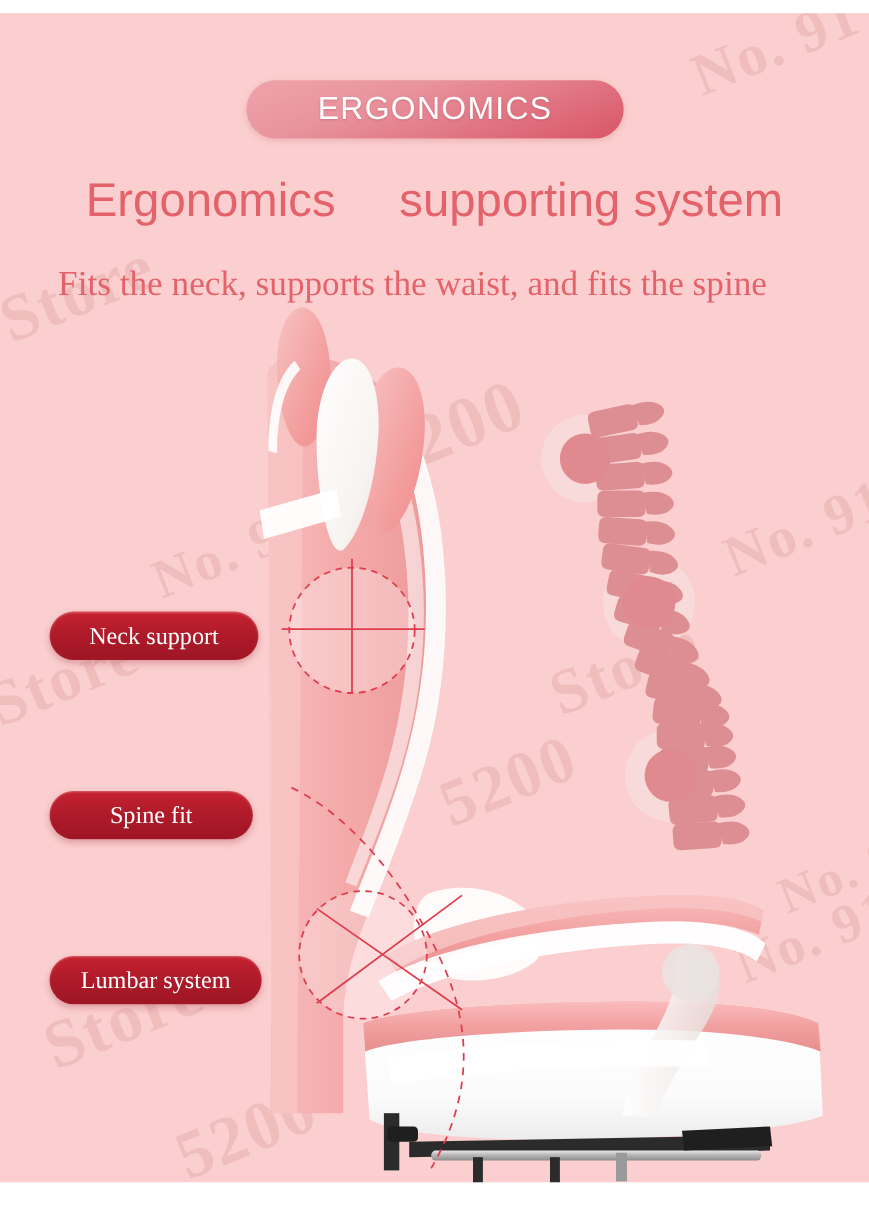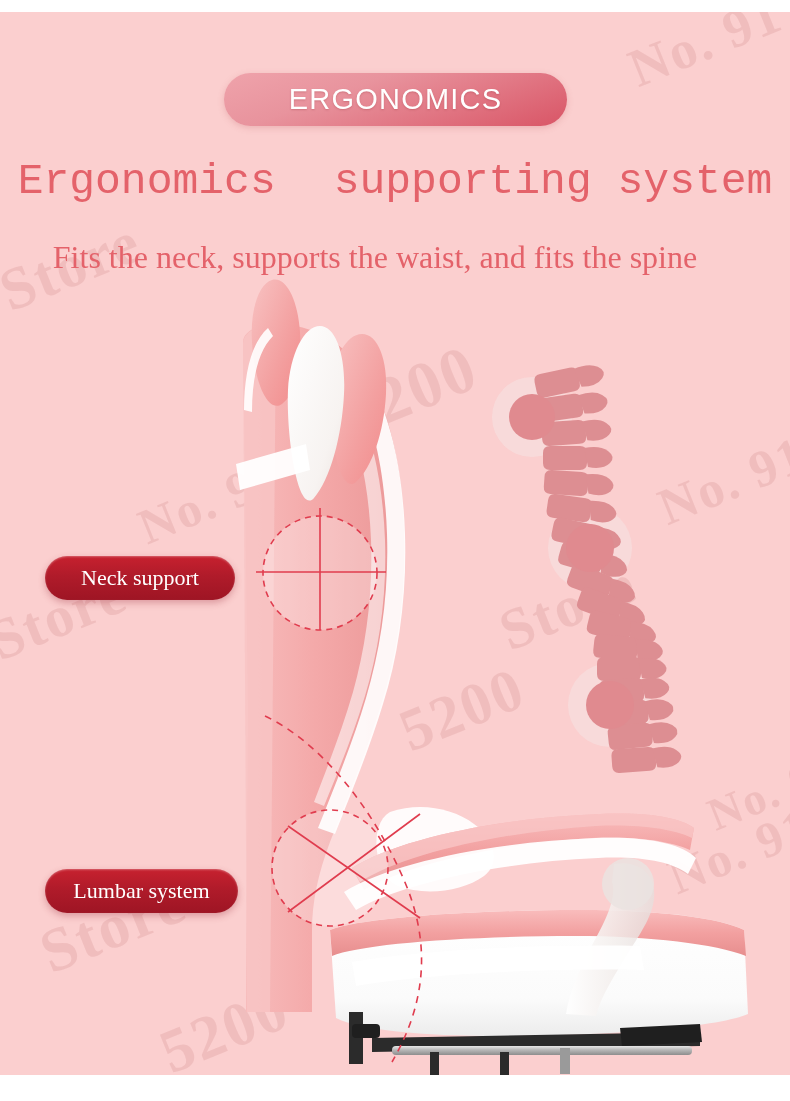--- a/index.html
+++ b/index.html
@@ -67,21 +67,21 @@
     font-family: "Liberation Sans", sans-serif;
     text-shadow: 0 1px 2px rgba(160,60,70,0.35);
   }
   
   .h-row {
     position: absolute;
     left: 0;
     top: 155px;
     width: 790px;
     text-align: center;
-    font-family: Liberation Mono, monospace;
+    font-family: Liberation Sans, sans-serif;
     color: #e4626a;
     font-size: 43px;
     line-height: 54px;
     white-space: nowrap;
   }
   .h-gap { display: inline-block; width: 58px; }
   .h-sub {
     position: absolute;
     left: 0;
     top: 235px;
@@ -369,18 +369,21 @@
   </div>
 
   <div class="h-row">
     <span>Ergonomics</span><span class="h-gap"></span><span>supporting system</span>
   </div>
   <div class="h-sub">Fits the neck, supports the waist, and fits the spine</div>
 
   <div class="pill" id="pill-neck">
     <span class="pill-text">Neck support</span>
   </div>
+  <div class="pill" id="pill-spine">
+    <span class="pill-text">Spine fit</span>
+  </div>
   <div class="pill" id="pill-lumbar">
     <span class="pill-text">Lumbar system</span>
   </div>
 
   <div class="bottom-white"></div>
 </div>
 
 </body></html>

